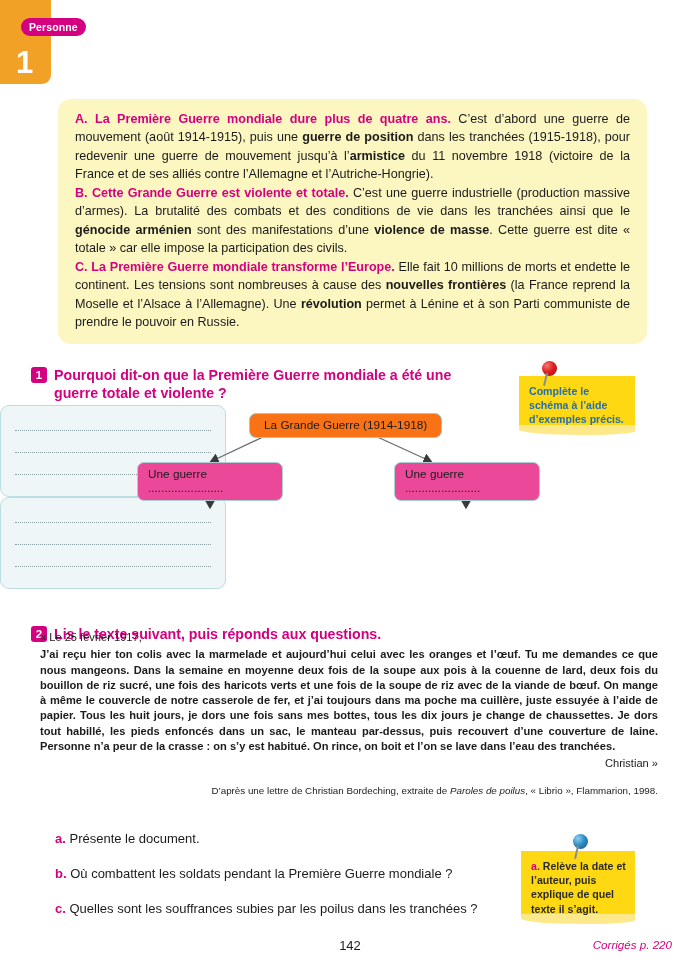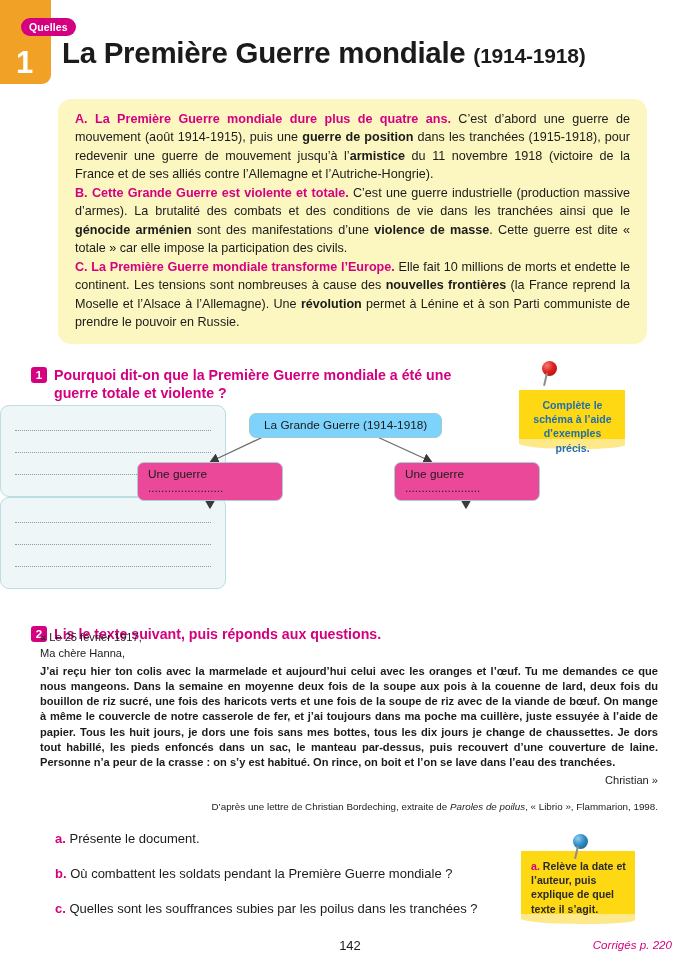--- a/index.html
+++ b/index.html
@@ -87,21 +87,21 @@
   #diagram { position: absolute; left: 0; top: 405px; width: 700px; height: 200px; }
   .dg-node {
     position: absolute;
     box-sizing: border-box;
     font-size: 11.8px;
     color: #1b1b1b;
     text-align: center;
     border-radius: 7px;
   }
   .dg-root {
-    background: #7dd3fc;
+    background: #f97316;
     border: 1px solid #a4c9ce;
     padding: 4px 14px 5px 14px;
     white-space: nowrap;
   }
   .dg-branch {
     background: #ec4899;
     border: 1.3px solid #a9ced4;
     padding: 4px 10px 5px 10px;
     text-align: left;
   }
@@ -193,46 +193,42 @@
     font-size: 11.6px; font-style: italic; color: #d4007f;
   }
 </style>
 </head>
 <body>
 
 <div id="header">
   <div class="chapter-tab">
     <div class="chapter-num">1</div>
   </div>
-  <div class="subject-badge">Quelles</div>
-  <div class="page-title">
-    <span>La Première Guerre mondiale</span>
-    <span class="years">(1914-1918)</span>
-  </div>
+  <div class="subject-badge">Personne</div>
 </div>
 
 <div class="lesson-box">
   <p>
     <span class="lesson-head">A. La Première Guerre mondiale dure plus de quatre ans.</span><span> C’est d’abord une guerre de mouvement (août 1914-1915), puis une <b>guerre de position</b> dans les tranchées (1915-1918), pour redevenir une guerre de mouvement jusqu’à l’<b>armistice</b> du 11 novembre 1918 (victoire de la France et de ses alliés contre l’Allemagne et l’Autriche-Hongrie).</span>
   </p>
   <p>
     <span class="lesson-head">B. Cette Grande Guerre est violente et totale.</span><span> C’est une guerre industrielle (production massive d’armes). La brutalité des combats et des conditions de vie dans les tranchées ainsi que le <b>génocide arménien</b> sont des manifestations d’une <b>violence de masse</b>. Cette guerre est dite « totale » car elle impose la participation des civils.</span>
   </p>
   <p>
     <span class="lesson-head">C. La Première Guerre mondiale transforme l’Europe.</span><span> Elle fait 10 millions de morts et endette le continent. Les tensions sont nombreuses à cause des <b>nouvelles frontières</b> (la France reprend la Moselle et l’Alsace à l’Allemagne). Une <b>révolution</b> permet à Lénine et à son Parti communiste de prendre le pouvoir en Russie.</span>
   </p>
 </div>
 
 <div class="ex-heading" style="left:31px; top:366px; width:460px;">
   <div class="ex-num">1</div>
   <div class="ex-title">Pourquoi dit-on que la Première Guerre mondiale a été une guerre totale et violente ?</div>
 </div>
 
 <div class="pin pin-red" style="left:542px; top:361px;"></div>
-<div class="sticky" style="left:519px; top:390px; width:106px; height:50px;text-align:center;">
+<div class="sticky" style="left:519px; top:376px; width:116px; height:50px;">
   <div class="note-text sticky-blue-text">Complète le schéma à l’aide d’exemples précis.</div>
 </div>
 
 <div id="diagram">
   <svg width="700" height="200">
     <defs>
       <marker id="arrow" markerWidth="8" markerHeight="8" refX="5" refY="4" orient="auto">
         <path d="M0,0 L7,4 L0,8 z" fill="#3a3a3a"></path>
       </marker>
     </defs>
@@ -259,21 +255,20 @@
   </div>
 </div>
 
 <div class="ex-heading" style="left:31px; top:625px; width:470px;">
   <div class="ex-num">2</div>
   <div class="ex-title">Lis le texte suivant, puis réponds aux questions.</div>
 </div>
 
 <div id="doc-text">
   <p class="head-line">« Le 25 février 1917,</p>
-  <p class="head-line">Ma chère Hanna,</p>
   <p class="body-par">J’ai reçu hier ton colis avec la marmelade et aujourd’hui celui avec les oranges et l’œuf. Tu me demandes ce que nous mangeons. Dans la semaine en moyenne deux fois de la soupe aux pois à la couenne de lard, deux fois du bouillon de riz sucré, une fois des haricots verts et une fois de la soupe de riz avec de la viande de bœuf. On mange à même le couvercle de notre casserole de fer, et j’ai toujours dans ma poche ma cuillère, juste essuyée à l’aide de papier. Tous les huit jours, je dors une fois sans mes bottes, tous les dix jours je change de chaussettes. Je dors tout habillé, les pieds enfoncés dans un sac, le manteau par-dessus, puis recouvert d’une couverture de laine. Personne n’a peur de la crasse : on s’y est habitué. On rince, on boit et l’on se lave dans l’eau des tranchées.</p>
   <p class="signature">Christian »</p>
   <p class="source">D’après une lettre de Christian Bordeching, extraite de <i>Paroles de poilus</i>, « Librio », Flammarion, 1998.</p>
 </div>
 
 <div id="questions">
   <div class="question">
     <span class="q-letter">a.</span>
     <span>Présente le document.</span>
   </div>

